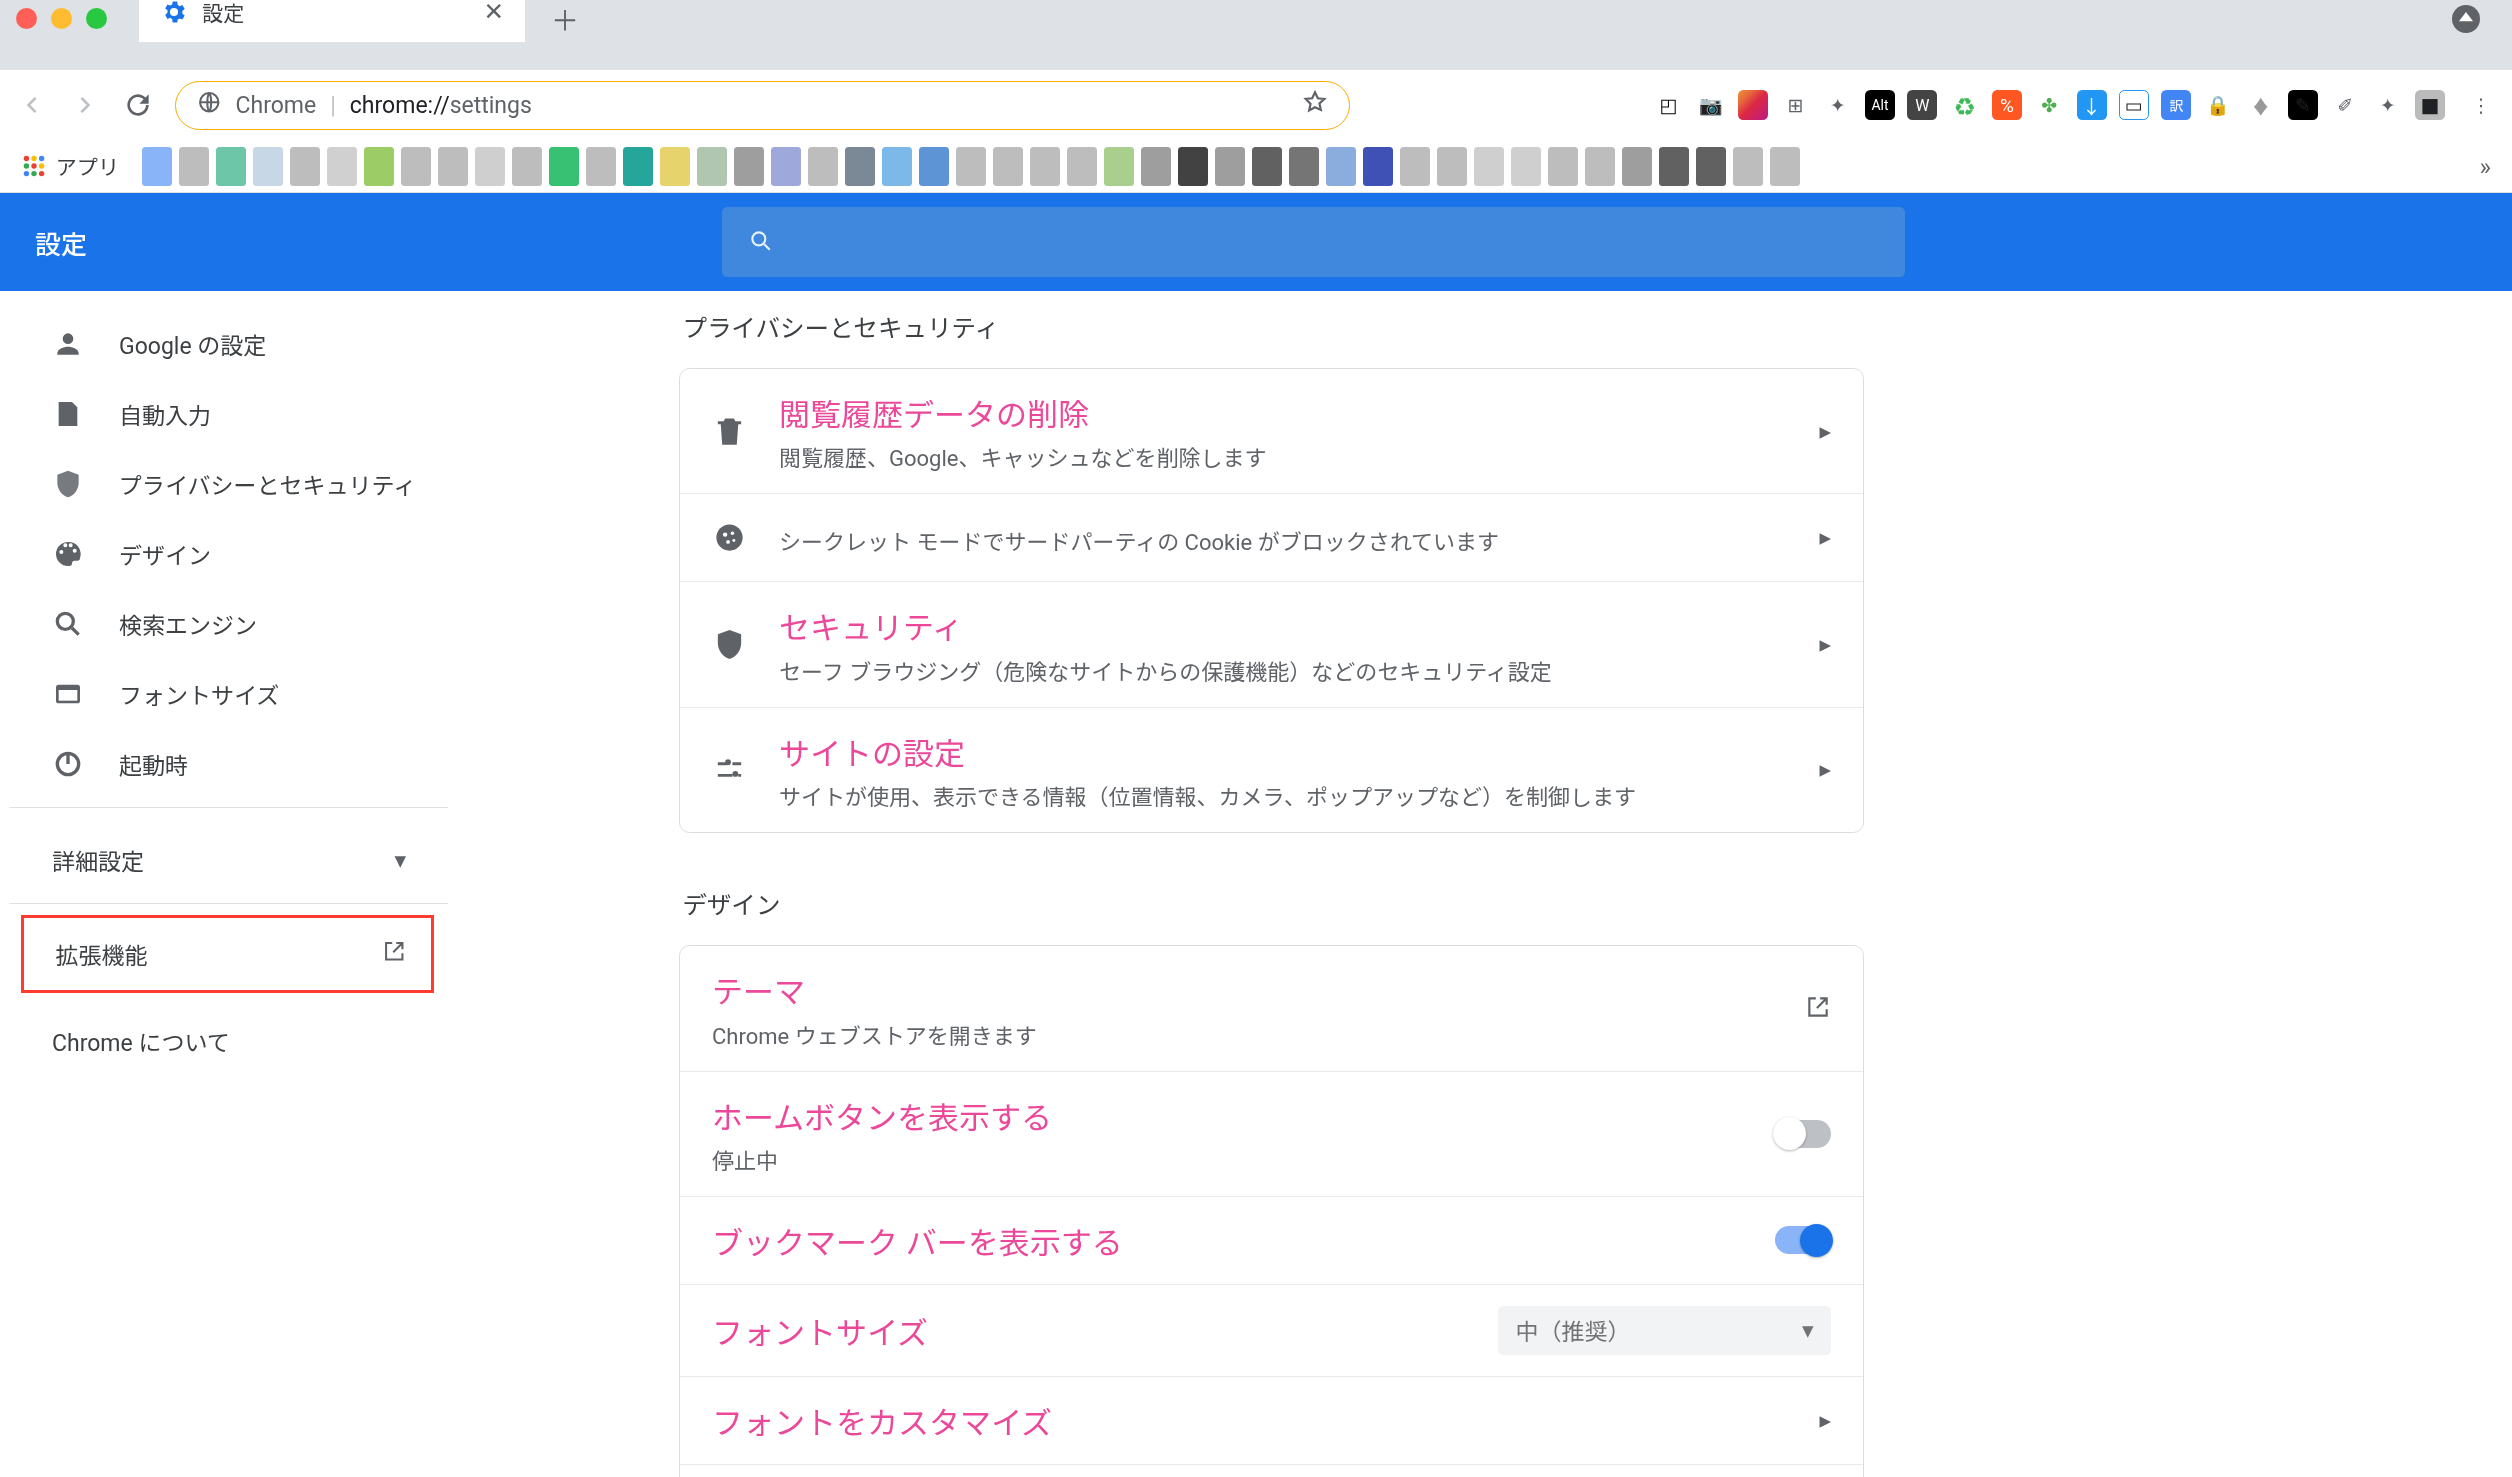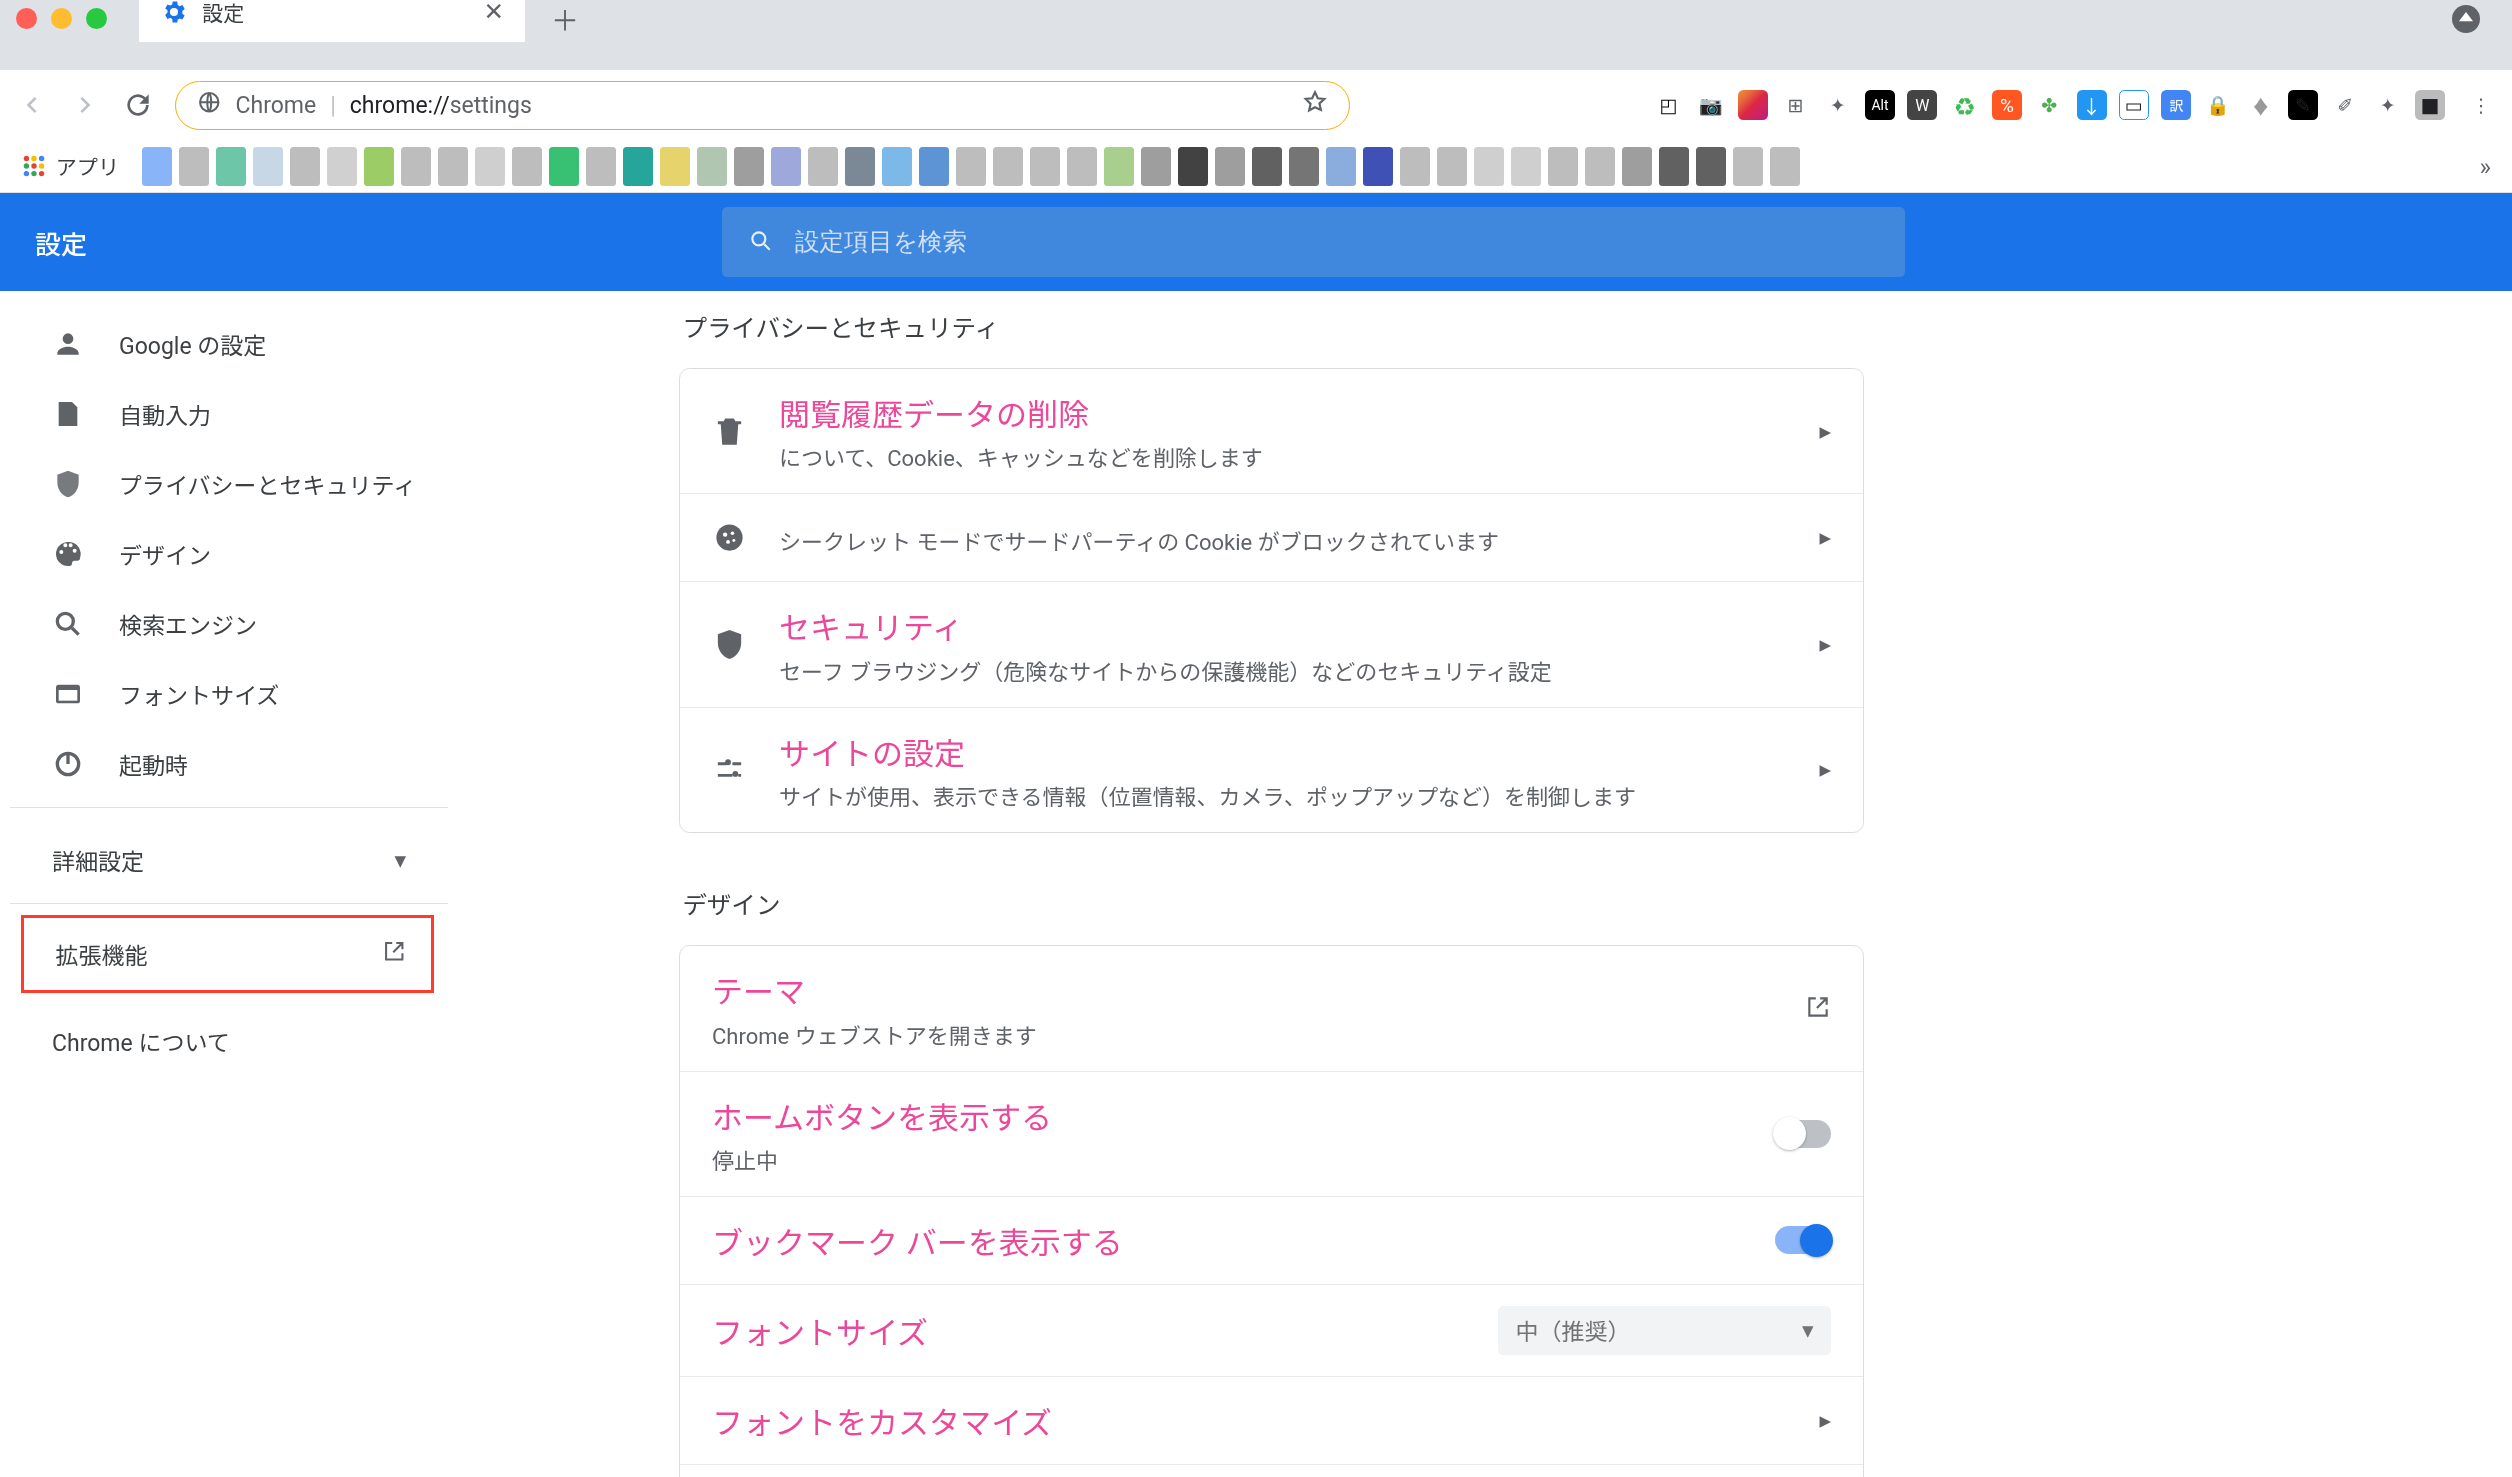--- a/index.html
+++ b/index.html
@@ -232,21 +232,20 @@
 
 <div class="settings-header">
   <span class="settings-title">設定</span>
   <div class="search-box">
     <span>
       <svg viewBox="0 0 24 24" width="26" height="26">
           <circle cx="10" cy="10" r="6" fill="none" stroke="#e8f0fe" stroke-width="2"></circle>
           <path stroke="#e8f0fe" stroke-width="2" d="m15 15 5 5"></path>
         </svg>
     </span>
-    <input placeholder="設定項目を検索" style="">
   </div>
 </div>
 
 <div class="main">
 
   <div class="sidebar">
     <div class="side-item">
       <span class="icn">
           <svg viewBox="0 0 24 24" width="26" height="26">
             <path fill="currentColor" d="M12 12a4 4 0 1 0-4-4 4 4 0 0 0 4 4Zm0 2c-3.5 0-8 1.8-8 5v1h16v-1c0-3.2-4.5-5-8-5Z"></path>
@@ -332,21 +331,21 @@
     <div class="section-title">プライバシーとセキュリティ</div>
     <div class="card">
       <div class="row">
         <span class="ricon">
             <svg viewBox="0 0 24 24" width="28" height="28">
               <path fill="currentColor" d="M6 7h12l-1 14H7Zm3-4h6l1 2h4v2H4V5h4Z"></path>
             </svg>
           </span>
         <div class="rtext">
           <div class="rtitle">閲覧履歴データの削除</div>
-          <div class="rsub">について、Cookie、キャッシュなどを削除します</div>
+          <div class="rsub">閲覧履歴、Google、キャッシュなどを削除します</div>
         </div>
         <span class="chev">▸</span>
       </div>
       <div class="row">
         <span class="ricon">
             <svg viewBox="0 0 24 24" width="28" height="28">
               <circle cx="12" cy="12" r="9" fill="currentColor"></circle>
               <circle cx="9" cy="10" r="1.5" fill="#fff"></circle>
               <circle cx="14" cy="9" r="1.2" fill="#fff"></circle>
               <circle cx="11" cy="15" r="1.3" fill="#fff"></circle>

